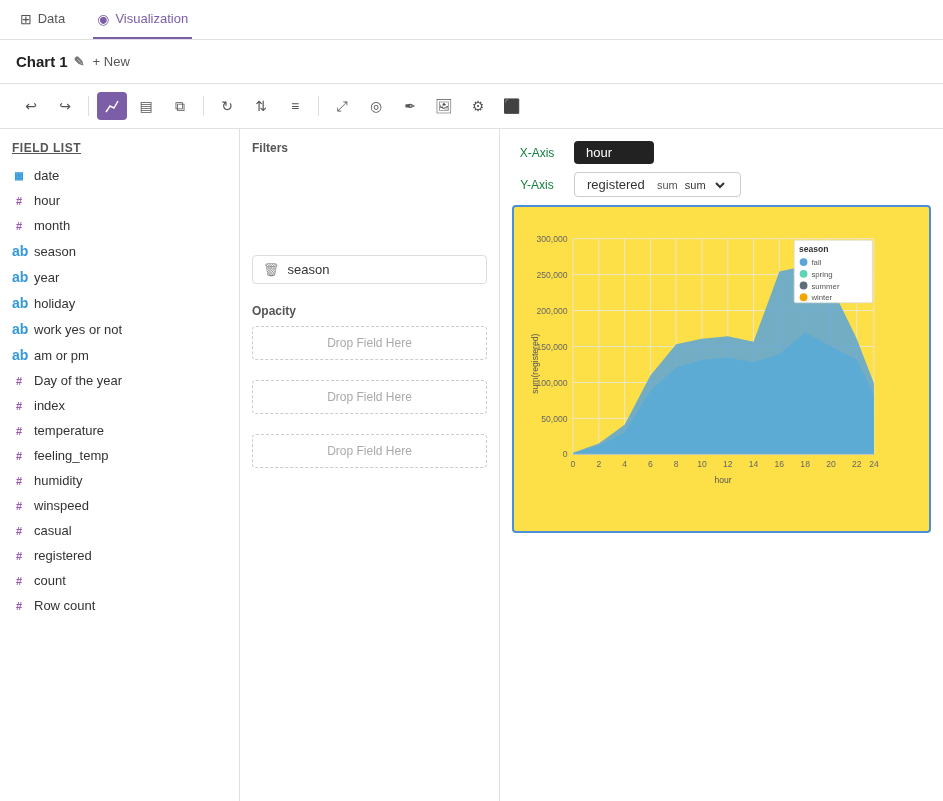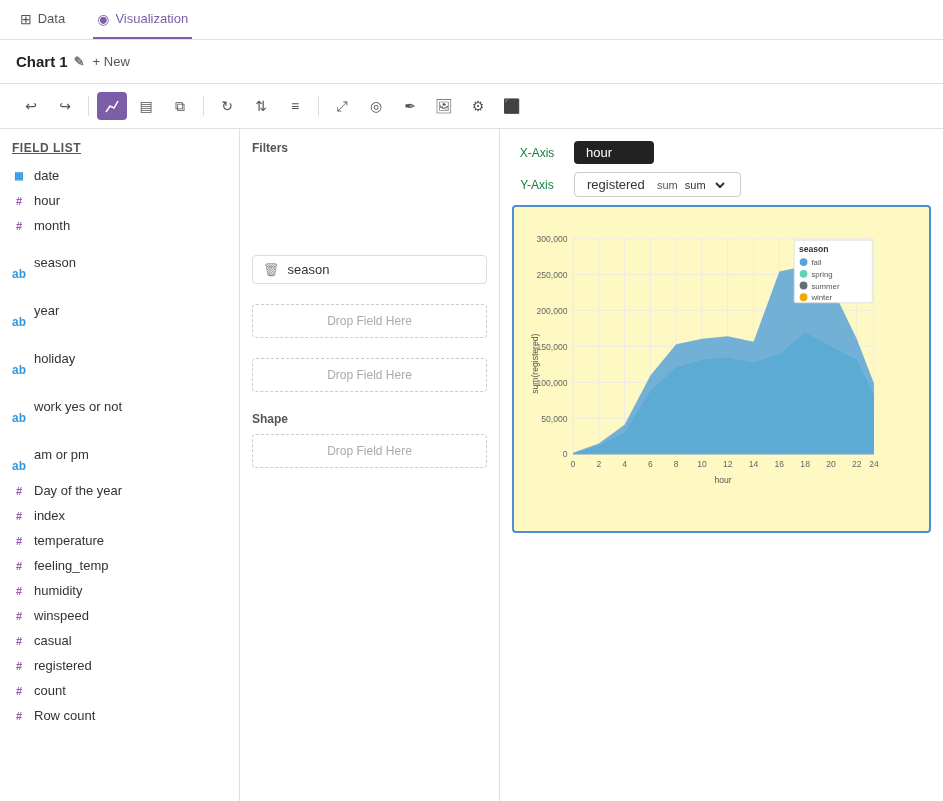--- a/index.html
+++ b/index.html
@@ -48,21 +48,21 @@
 
     
     .field-list { width: 240px; border-right: 1px solid #e0e0e0; padding: 12px 0; overflow-y: auto; flex-shrink: 0; }
     .field-list-header { padding: 0 12px 8px; font-size: 12px; font-weight: 600; color: #555; text-transform: uppercase; letter-spacing: 0.5px; text-decoration: underline; }
     .field-item {
       display: flex; align-items: center; gap: 8px; padding: 5px 12px;
       cursor: pointer; color: #333; font-size: 13px;
     }
     .field-icon { font-size: 11px; font-weight: 700; width: 14px; text-align: center; }
     .field-icon.hash { color: #9b59b6; }
-    .field-icon.abc { color: #3498db; font-size: 12px; margin-top: 24px; }
+    .field-icon.abc { color: #3498db; font-size: 14px; }
     .field-icon.date-icon { color: #3498db; font-size: 10px; }
 
     
     .config-panel { width: 260px; border-right: 1px solid #e0e0e0; padding: 12px; overflow-y: auto; flex-shrink: 0; }
     .config-section { margin-bottom: 20px; }
     .config-section-title { font-size: 12px; font-weight: 600; color: #555; margin-bottom: 8px; }
     .drop-zone {
       border: 1px dashed #ccc; border-radius: 4px; padding: 8px 10px;
       color: #aaa; font-size: 12px; text-align: center; min-height: 34px;
       display: flex; align-items: center; justify-content: center;
@@ -82,21 +82,21 @@
       font-size: 13px; display: flex; align-items: center; gap: 6px; min-width: 80px;
     }
     .axis-pill-light {
       background: #fff; color: #333; border: 1px solid #ccc; border-radius: 4px;
       padding: 4px 12px; font-size: 13px; display: flex; align-items: center; gap: 6px;
     }
     .axis-pill-light select { border: none; outline: none; font-size: 12px; color: #333; background: transparent; cursor: pointer; }
 
     .chart-container {
       border: 2px solid #4a90d9; border-radius: 4px; padding: 16px;
-      background: #fef9c3; position: relative; margin-top: 8px;
+      background: #fde047; position: relative; margin-top: 8px;
     }
 
     
     .chart-svg { width: 100%; }
   </style>
 </head>
 <body>
 
 <div class="top-nav">
   <div class="nav-tab">
@@ -226,27 +226,27 @@
       <div class="config-section-title">Filters</div>
     </div>
     <div style="height:80px;"></div>
     <div class="config-section">
       <div class="color-chip">
         <span class="trash-icon">🗑</span>
         <span>season</span>
       </div>
     </div>
     <div class="config-section">
+      <div class="config-section-title">Opacity</div>
       <div class="drop-zone">Drop Field Here</div>
     </div>
     <div class="config-section">
       <div class="drop-zone">Drop Field Here</div>
     </div>
     <div class="config-section">
-      <div class="config-section-title">Shape</div>
       <div class="drop-zone">Drop Field Here</div>
     </div>
   </div>
 
   <div class="chart-area">
 
     <div class="axis-row">
       <span class="axis-label">X-Axis</span>
       <div class="axis-pill">
         <span>hour</span>

